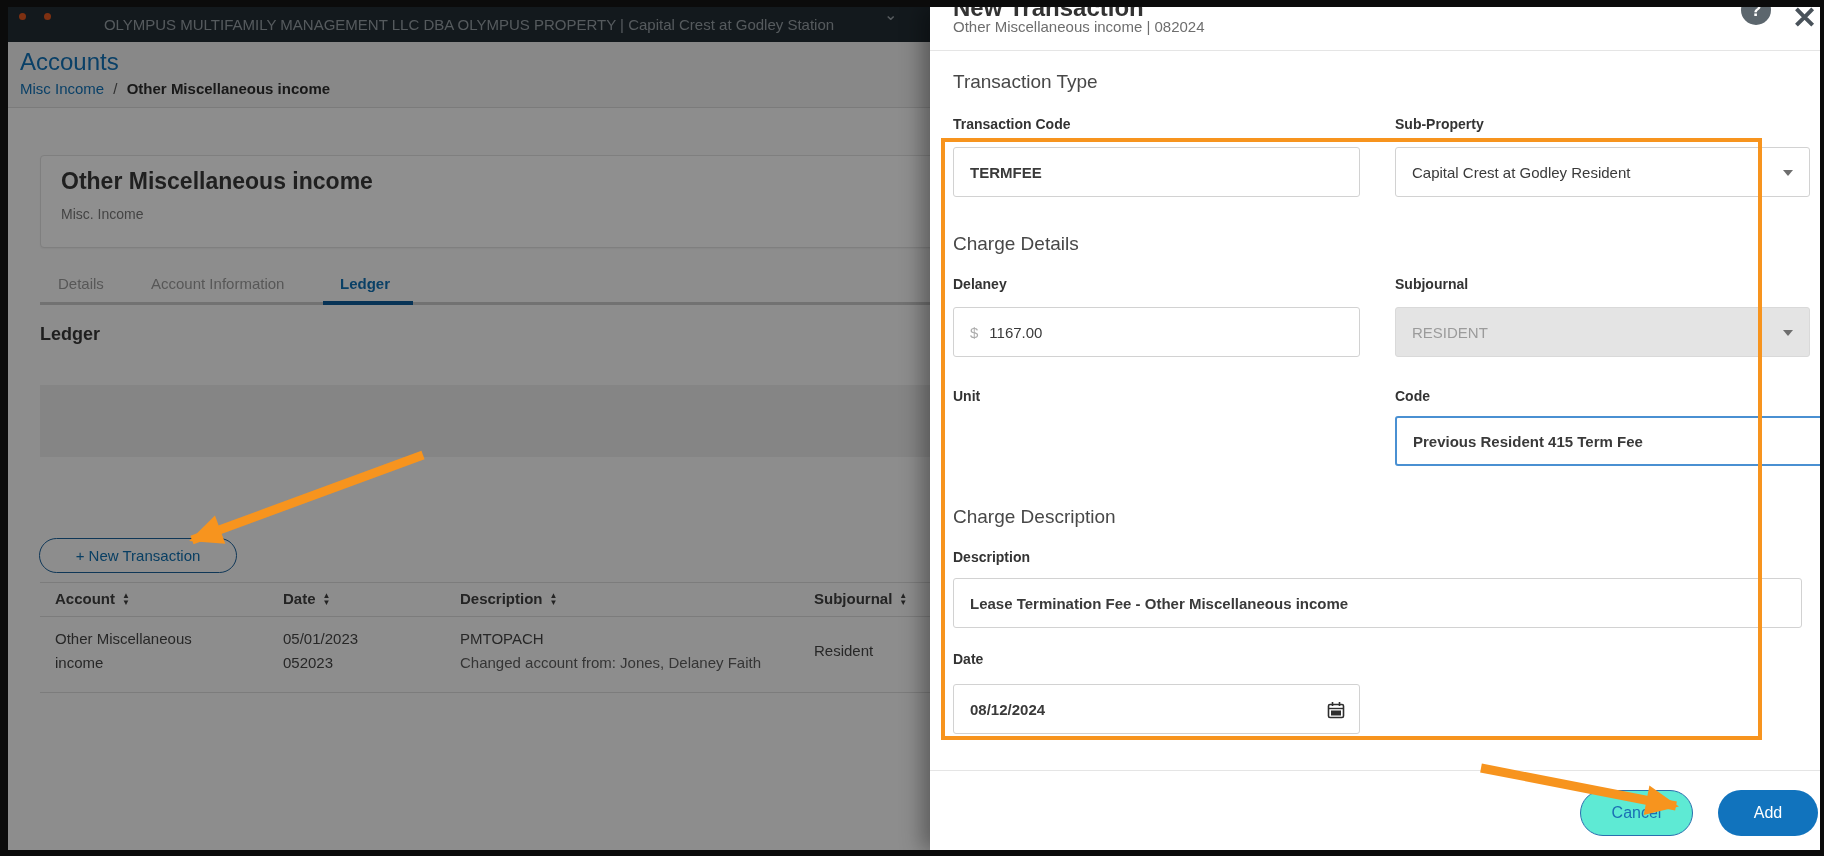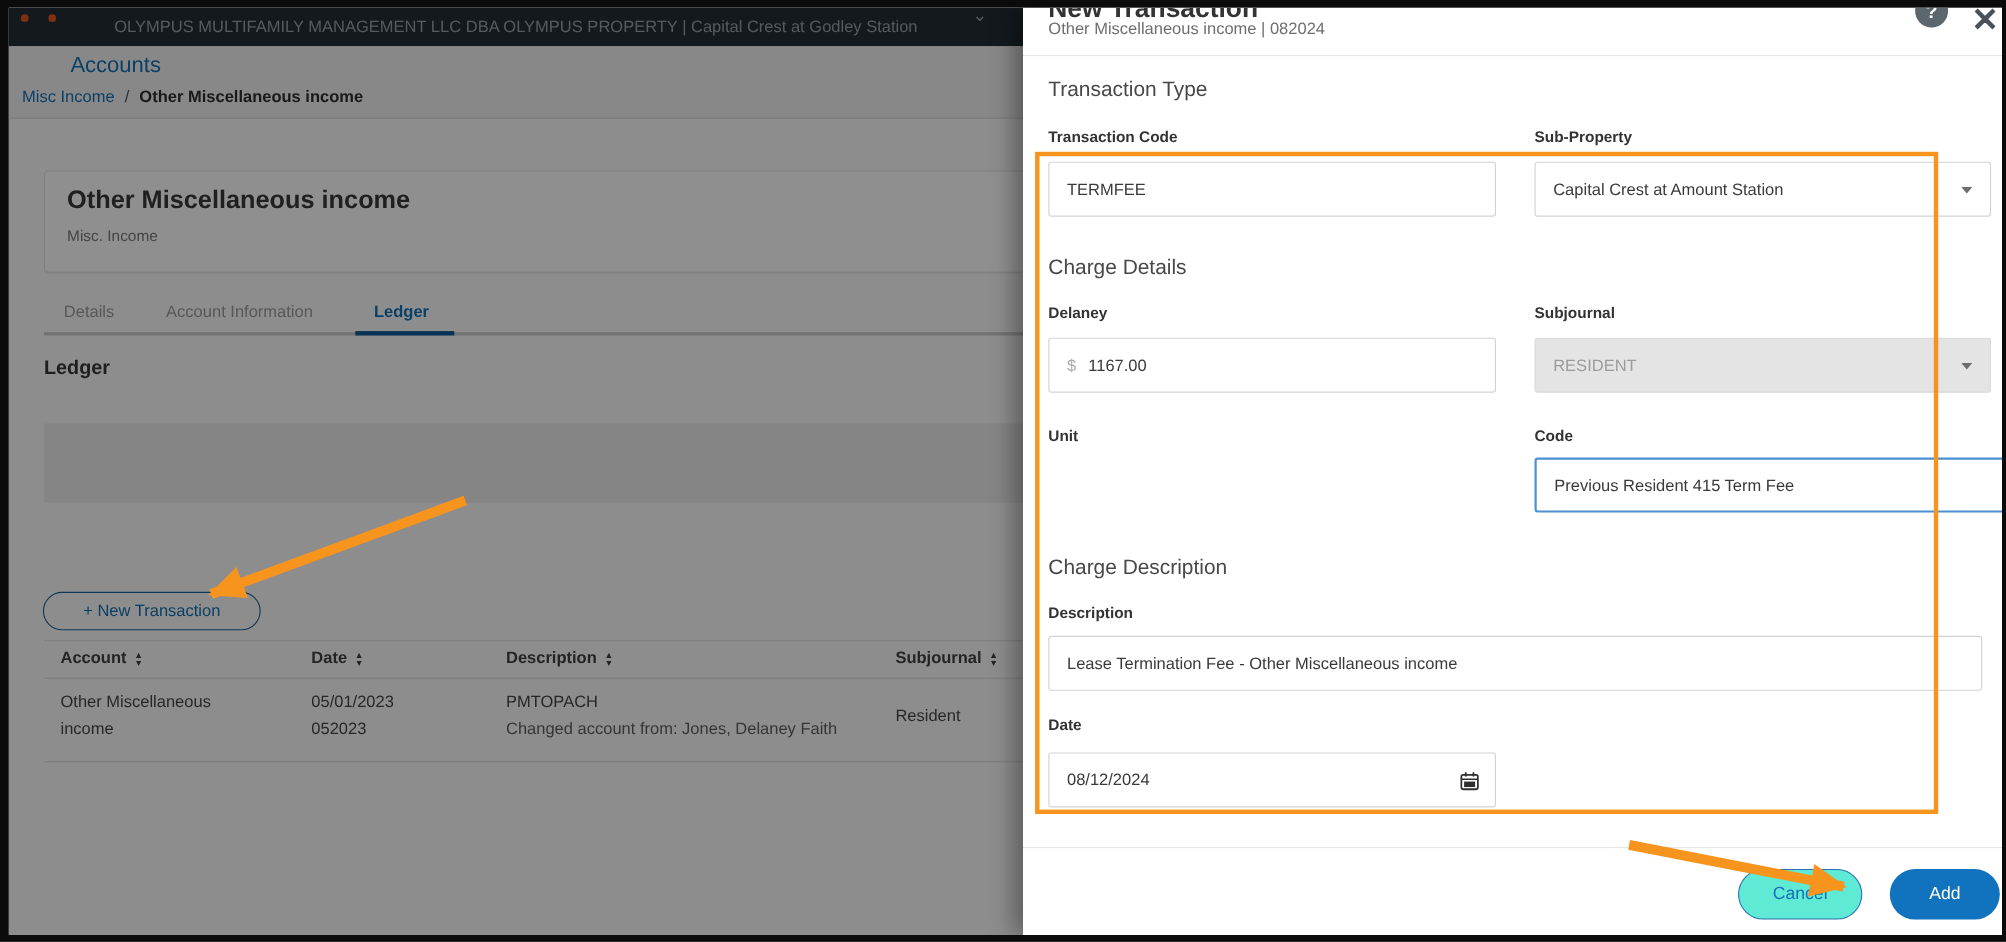--- a/index.html
+++ b/index.html
@@ -11,21 +11,21 @@
   
   .navbar { position:absolute; left:0; top:0; width:1804px; height:35px; background:#232D34; }
   .nav-dot { position:absolute; top:6px; width:7px; height:7px; border-radius:50%; background:#E0561F; }
   .nav-title { position:absolute; left:0; top:0; width:922px; height:35px; line-height:35px;
                text-align:center; font-size:15px; color:#98A1A7; white-space:nowrap; }
   .nav-chevron { position:absolute; left:876px; top:0px; font-size:16px; color:#9AA3A9; line-height:16px; }
 
   
   .header-band { position:absolute; left:0; top:35px; width:1812px; height:66px; background:#F2F2F2;
                  border-bottom:1px solid #DBDBDB; }
-  .section-title { position:absolute; left:12px; top:6px; font-size:20px; color:#1273B8;margin-left:44px; }
+  .section-title { position:absolute; left:12px; top:6px; font-size:24px; color:#1273B8; }
   .breadcrumb { position:absolute; left:12px; top:38px; font-size:15px; color:#444; }
   .breadcrumb .bc-link { color:#1273B8; }
   .breadcrumb .bc-sep { color:#555; margin:0 5px; }
   .breadcrumb .bc-current { color:#2E2E2E; font-weight:bold; }
 
   
   .card { position:absolute; left:32px; top:148px; width:1680px; height:93px; background:#fff;
           border:1px solid #E2E2E2; border-radius:4px; box-shadow:0 1px 2px rgba(0,0,0,.05); }
   .card-title { position:absolute; left:20px; top:12px; font-size:23px; font-weight:bold; color:#3A3A3A; }
   .card-sub { position:absolute; left:20px; top:50px; font-size:14px; color:#7A7A7A; }
@@ -62,21 +62,21 @@
               line-height:30px; cursor:pointer; }
   .close-btn { position:absolute; left:862px; top:-7px; font-size:30px; font-weight:bold; color:#49525A; cursor:pointer; }
   .mdivider { position:absolute; left:0; width:890px; height:1px; background:#E5E5E5; }
 
   .msection { position:absolute; left:23px; font-size:19px; color:#484848; }
   .mlabel { position:absolute; font-size:14px; font-weight:bold; color:#333; }
 
   .box { position:absolute; height:50px; border:1px solid #D2D2D2; border-radius:3px; background:#fff;
          display:flex; align-items:center; padding:0 16px; font-size:15px; color:#3A3A3A; }
   .box input { border:none; outline:none; width:100%; font-size:15px; color:#3A3A3A;
-               font-family:"Liberation Sans", sans-serif; background:transparent; }
+               font-family:"Liberation Sans", sans-serif; background:transparent;font-weight:bold; }
   .select::after { content:""; position:absolute; right:16px; top:22px; width:0; height:0;
                    border-left:5px solid transparent; border-right:5px solid transparent;
                    border-top:6px solid #6E6E6E; }
   .select.disabled { background:#E4E4E4; border-color:#D9D9D9; color:#9B9B9B; }
   .select.placeholder { color:#8A8A8A; }
   .box.focused { border:2px solid #4A90D2; }
   .currency { color:#ABABAB; margin-right:11px; }
   .cal-icon { position:absolute; right:14px; top:16px; }
 
   .footer-btn { position:absolute; top:783px; height:46px; border-radius:23px; font-size:16px;
@@ -181,21 +181,21 @@
       <div class="close-btn">✕</div>
       <div class="mdivider" style="top:43px"></div>
 
       <div class="msection" style="top:64px">Transaction Type</div>
       <div class="mlabel" style="left:23px; top:109px">Transaction Code</div>
       <div class="mlabel" style="left:465px; top:109px">Sub-Property</div>
       <div class="box" style="left:23px; top:140px; width:407px">
         <input readonly="" value="TERMFEE" style="">
       </div>
       <div class="box select" style="left:465px; top:140px; width:415px">
-        <span>Capital Crest at Amount Station</span>
+        <span>Capital Crest at Godley Resident</span>
       </div>
 
       <div class="msection" style="top:226px">Charge Details</div>
       <div class="mlabel" style="left:23px; top:269px">Delaney</div>
       <div class="mlabel" style="left:465px; top:269px">Subjournal</div>
       <div class="box" style="left:23px; top:300px; width:407px">
         <span class="currency">$</span>
         <span>1167.00</span>
       </div>
       <div class="box select disabled" style="left:465px; top:300px; width:415px">

